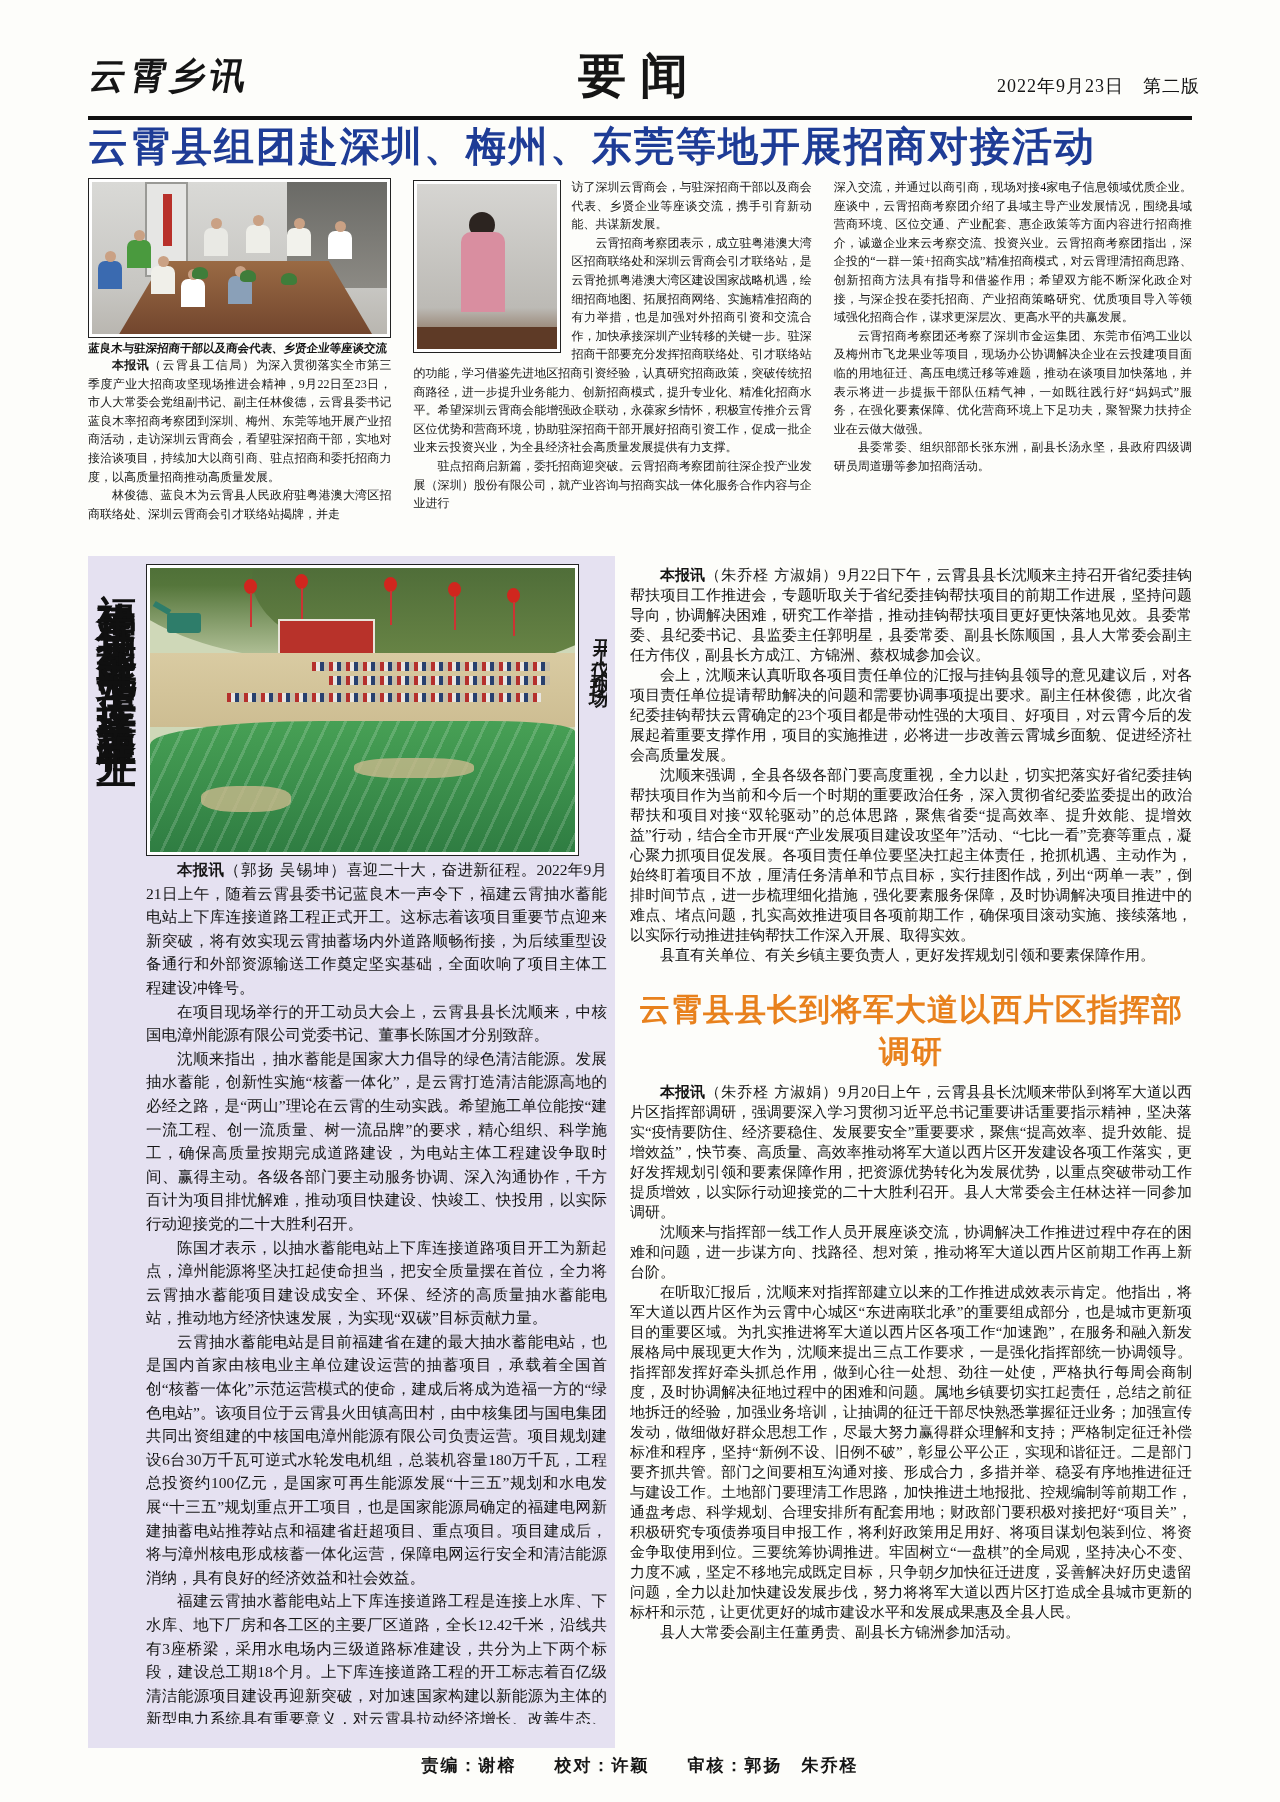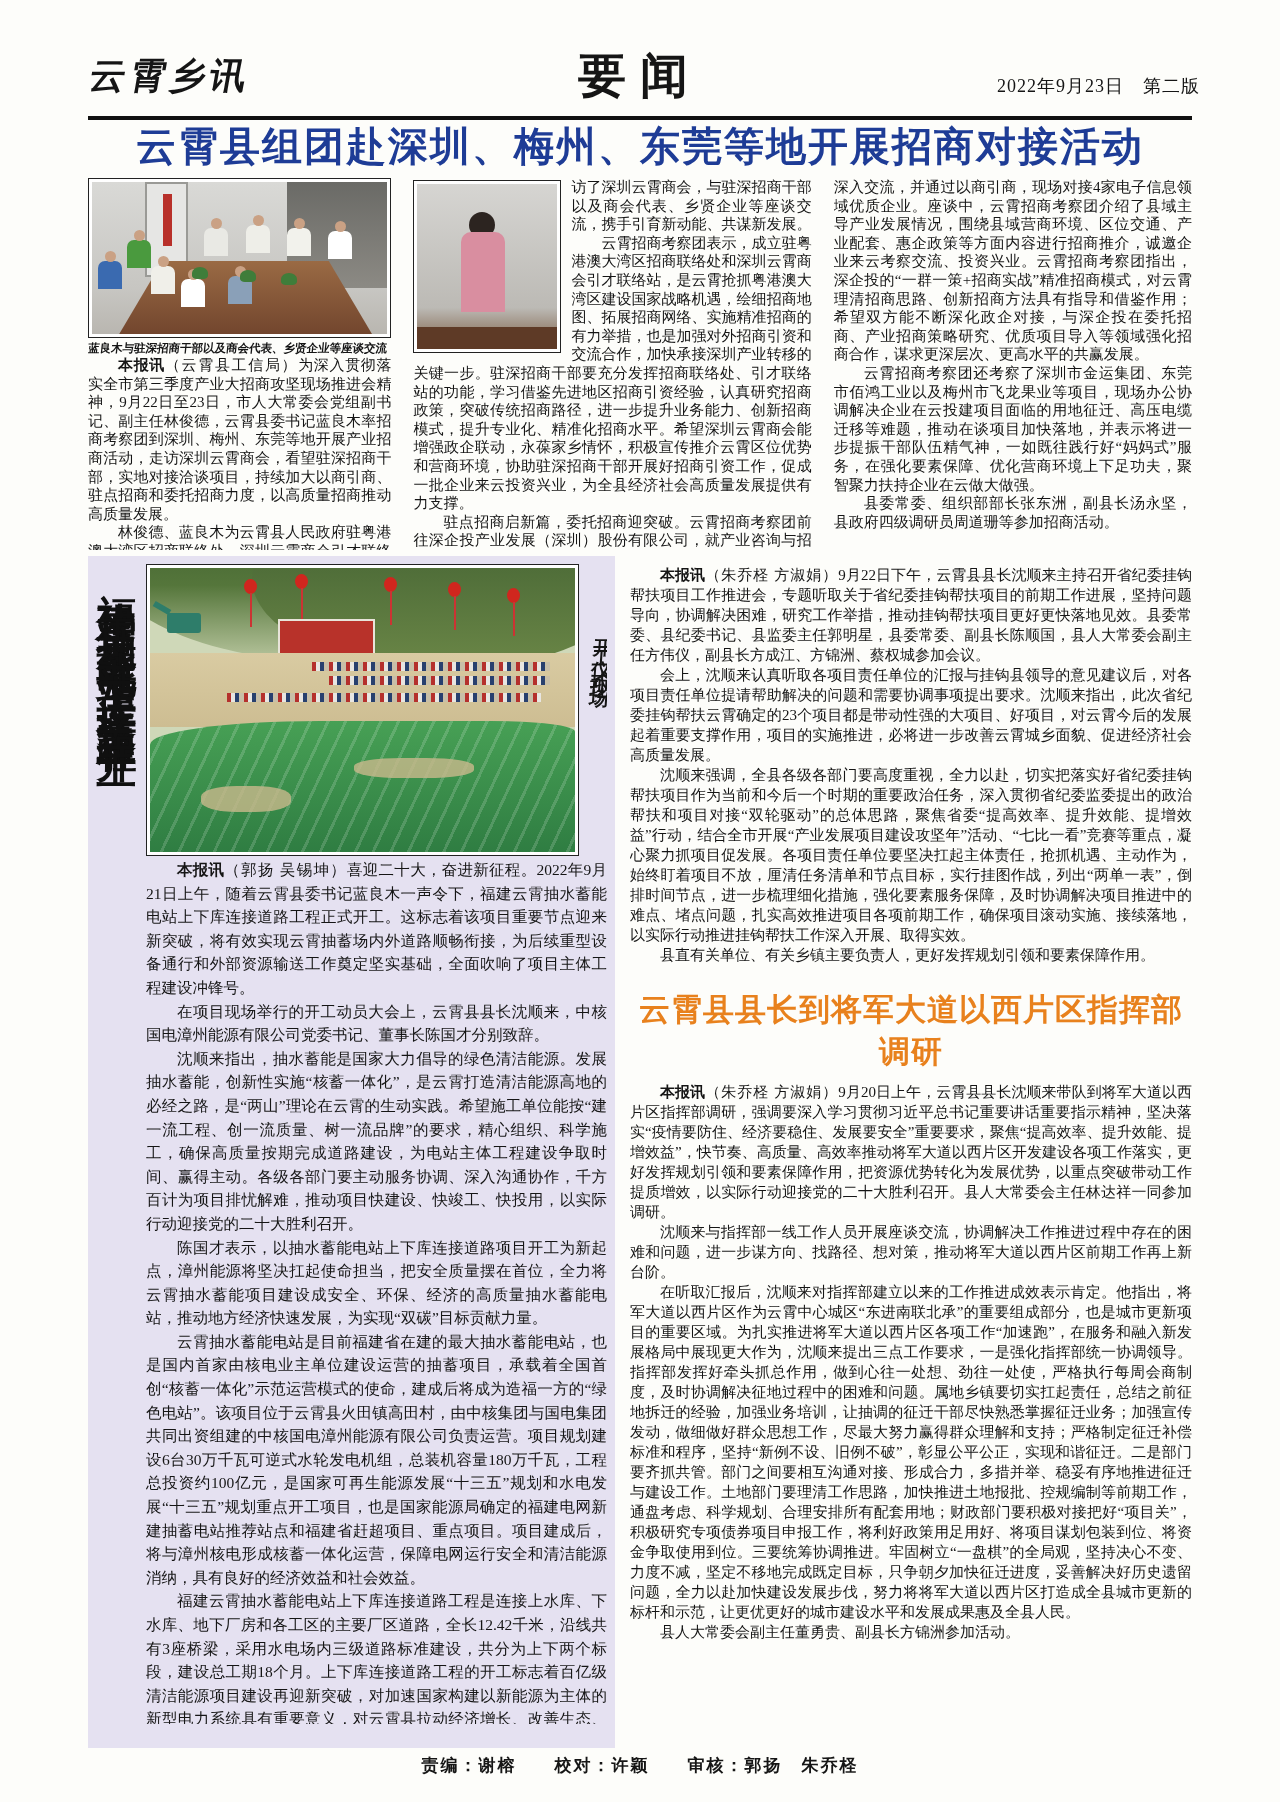--- a/index.html
+++ b/index.html
@@ -7,28 +7,28 @@
         font-family:"Liberation Serif","DejaVu Serif",serif;color:#151515;overflow:hidden;}
   
   .masthead{position:absolute;left:90px;top:52px;font-size:36px;font-weight:900;
             transform:skewX(-10deg);letter-spacing:4px;}
   .section-title{position:absolute;left:0;width:100%;top:44px;text-align:center;
                  font-size:48px;font-weight:bold;letter-spacing:14px;}
   .dateline{position:absolute;right:80px;top:74px;font-size:18px;letter-spacing:1px;}
   .header-rule{position:absolute;left:88px;top:116px;width:1104px;height:4px;background:#111;}
   
   .a1{position:absolute;left:88px;top:124px;width:1104px;}
-  .a1 h1{margin:0;font-size:40px;line-height:46px;text-align:center;color:#1e3c96;
+  .a1 h1{margin:0;font-size:40px;line-height:46px;color:#1e3c96;
          font-weight:bold;letter-spacing:2px;}
   .a1-cols{display:flex;gap:22px;margin-top:8px;height:372px;overflow:hidden;}
   .a1-col{overflow:hidden;}
   .c1{width:304px;} .c2{width:399px;} .c3{width:359px;}
   .para{margin:0;text-indent:2em;text-align:justify;}
   .para.flush{text-indent:0;}
-  .a1 .para{font-size:15px;line-height:18.6px;}
+  .a1 .para{font-size:12px;line-height:18.6px;}
   .intro{font-weight:bold;}
   .byline{font-weight:normal;letter-spacing:1px;}
   .photo-frame{border:1px solid #222;background:#fff;padding:3px;}
   .photo1{position:relative;height:152px;overflow:hidden;background:linear-gradient(#d9d9d6,#c7c6c2 70%,#b9b6b0);}
   .photo1 .door{position:absolute;left:18%;top:0;width:13%;height:60%;background:#e6e6e4;border:2px solid #9a9a96;}
   .photo1 .scroll{position:absolute;left:24%;top:8%;width:3%;height:34%;background:#b8302a;}
   .photo1 .darkwall{position:absolute;right:0;top:0;width:34%;height:70%;background:linear-gradient(#6a6a66,#8c8a84);}
   .photo1 .table{position:absolute;left:8%;bottom:-4%;width:88%;height:52%;
                  background:linear-gradient(#9a6a44,#6f432c);clip-path:polygon(18% 0,82% 0,100% 100%,0 100%);}
   .photo1 .plant{position:absolute;width:16px;height:12px;border-radius:50% 50% 30% 30%;background:#3f7d3a;}
@@ -182,21 +182,21 @@
           <p class="para">云霄抽水蓄能电站是目前福建省在建的最大抽水蓄能电站，也是国内首家由核电业主单位建设运营的抽蓄项目，承载着全国首创“核蓄一体化”示范运营模式的使命，建成后将成为造福一方的“绿色电站”。该项目位于云霄县火田镇高田村，由中核集团与国电集团共同出资组建的中核国电漳州能源有限公司负责运营。项目规划建设6台30万千瓦可逆式水轮发电机组，总装机容量180万千瓦，工程总投资约100亿元，是国家可再生能源发展“十三五”规划和水电发展“十三五”规划重点开工项目，也是国家能源局确定的福建电网新建抽蓄电站推荐站点和福建省赶超项目、重点项目。项目建成后，将与漳州核电形成核蓄一体化运营，保障电网运行安全和清洁能源消纳，具有良好的经济效益和社会效益。</p>
           <p class="para">福建云霄抽水蓄能电站上下库连接道路工程是连接上水库、下水库、地下厂房和各工区的主要厂区道路，全长12.42千米，沿线共有3座桥梁，采用水电场内三级道路标准建设，共分为上下两个标段，建设总工期18个月。上下库连接道路工程的开工标志着百亿级清洁能源项目建设再迎新突破，对加速国家构建以新能源为主体的新型电力系统具有重要意义，对云霄县拉动经济增长、改善生态、开发生态旅游以及打造能源新城等方面起到积极作用。</p>
         </div>
     </div>
   </div>
 
   <div class="rightcol">
     <div class="a3">
       <div class="body">
           <p class="para"><b class="intro">本报讯</b><span class="byline">（朱乔柽 方淑娟）</span>9月22日下午，云霄县县长沈顺来主持召开省纪委挂钩帮扶项目工作推进会，专题听取关于省纪委挂钩帮扶项目的前期工作进展，坚持问题导向，协调解决困难，研究工作举措，推动挂钩帮扶项目更好更快落地见效。县委常委、县纪委书记、县监委主任郭明星，县委常委、副县长陈顺国，县人大常委会副主任方伟仪，副县长方成江、方锦洲、蔡权城参加会议。</p>
-          <p class="para">会上，沈顺来认真听取各项目责任单位的汇报与挂钩县领导的意见建议后，对各项目责任单位提请帮助解决的问题和需要协调事项提出要求。沈顺来指出，此次省纪委挂钩帮扶云霄确定的23个项目都是带动性强的大项目、好项目，对云霄今后的发展起着重要支撑作用，项目的实施推进，必将进一步改善云霄城乡面貌、促进经济社会高质量发展。</p>
+          <p class="para">会上，沈顺来认真听取各项目责任单位的汇报与挂钩县领导的意见建议后，对各项目责任单位提请帮助解决的问题和需要协调事项提出要求。副主任林俊德，此次省纪委挂钩帮扶云霄确定的23个项目都是带动性强的大项目、好项目，对云霄今后的发展起着重要支撑作用，项目的实施推进，必将进一步改善云霄城乡面貌、促进经济社会高质量发展。</p>
           <p class="para">沈顺来强调，全县各级各部门要高度重视，全力以赴，切实把落实好省纪委挂钩帮扶项目作为当前和今后一个时期的重要政治任务，深入贯彻省纪委监委提出的政治帮扶和项目对接“双轮驱动”的总体思路，聚焦省委“提高效率、提升效能、提增效益”行动，结合全市开展“产业发展项目建设攻坚年”活动、“七比一看”竞赛等重点，凝心聚力抓项目促发展。各项目责任单位要坚决扛起主体责任，抢抓机遇、主动作为，始终盯着项目不放，厘清任务清单和节点目标，实行挂图作战，列出“两单一表”，倒排时间节点，进一步梳理细化措施，强化要素服务保障，及时协调解决项目推进中的难点、堵点问题，扎实高效推进项目各项前期工作，确保项目滚动实施、接续落地，以实际行动推进挂钩帮扶工作深入开展、取得实效。</p>
           <p class="para">县直有关单位、有关乡镇主要负责人，更好发挥规划引领和要素保障作用。</p>
         </div>
     </div>
     <div class="a4">
       <h2>云霄县县长到将军大道以西片区指挥部调研</h2>
       <div class="body">
           <p class="para"><b class="intro">本报讯</b><span class="byline">（朱乔柽 方淑娟）</span>9月20日上午，云霄县县长沈顺来带队到将军大道以西片区指挥部调研，强调要深入学习贯彻习近平总书记重要讲话重要指示精神，坚决落实“疫情要防住、经济要稳住、发展要安全”重要要求，聚焦“提高效率、提升效能、提增效益”，快节奏、高质量、高效率推动将军大道以西片区开发建设各项工作落实，更好发挥规划引领和要素保障作用，把资源优势转化为发展优势，以重点突破带动工作提质增效，以实际行动迎接党的二十大胜利召开。县人大常委会主任林达祥一同参加调研。</p>
           <p class="para">沈顺来与指挥部一线工作人员开展座谈交流，协调解决工作推进过程中存在的困难和问题，进一步谋方向、找路径、想对策，推动将军大道以西片区前期工作再上新台阶。</p>
           <p class="para">在听取汇报后，沈顺来对指挥部建立以来的工作推进成效表示肯定。他指出，将军大道以西片区作为云霄中心城区“东进南联北承”的重要组成部分，也是城市更新项目的重要区域。为扎实推进将军大道以西片区各项工作“加速跑”，在服务和融入新发展格局中展现更大作为，沈顺来提出三点工作要求，一是强化指挥部统一协调领导。指挥部发挥好牵头抓总作用，做到心往一处想、劲往一处使，严格执行每周会商制度，及时协调解决征地过程中的困难和问题。属地乡镇要切实扛起责任，总结之前征地拆迁的经验，加强业务培训，让抽调的征迁干部尽快熟悉掌握征迁业务；加强宣传发动，做细做好群众思想工作，尽最大努力赢得群众理解和支持；严格制定征迁补偿标准和程序，坚持“新例不设、旧例不破”，彰显公平公正，实现和谐征迁。二是部门要齐抓共管。部门之间要相互沟通对接、形成合力，多措并举、稳妥有序地推进征迁与建设工作。土地部门要理清工作思路，加快推进土地报批、控规编制等前期工作，通盘考虑、科学规划、合理安排所有配套用地；财政部门要积极对接把好“项目关”，积极研究专项债券项目申报工作，将利好政策用足用好、将项目谋划包装到位、将资金争取使用到位。三要统筹协调推进。牢固树立“一盘棋”的全局观，坚持决心不变、力度不减，坚定不移地完成既定目标，只争朝夕加快征迁进度，妥善解决好历史遗留问题，全力以赴加快建设发展步伐，努力将将军大道以西片区打造成全县城市更新的标杆和示范，让更优更好的城市建设水平和发展成果惠及全县人民。</p>

